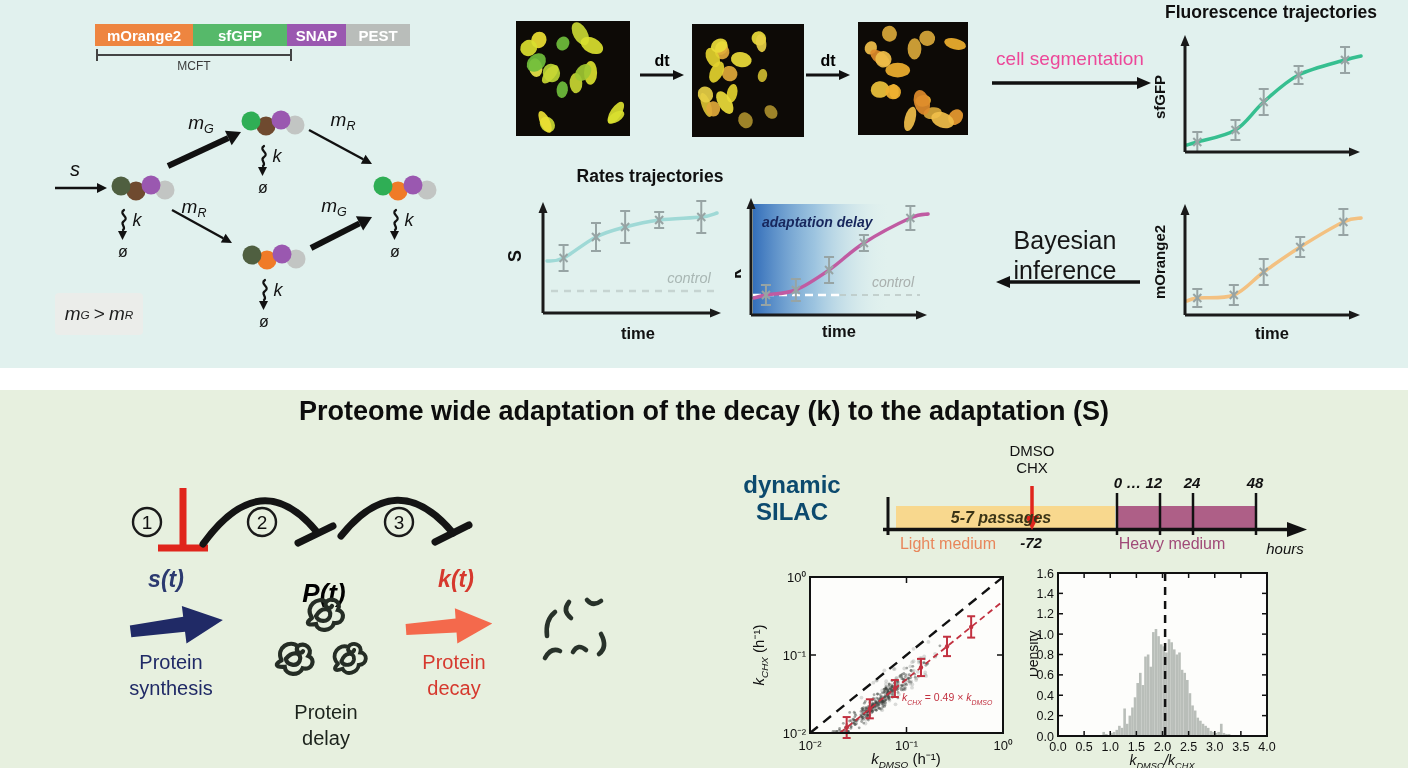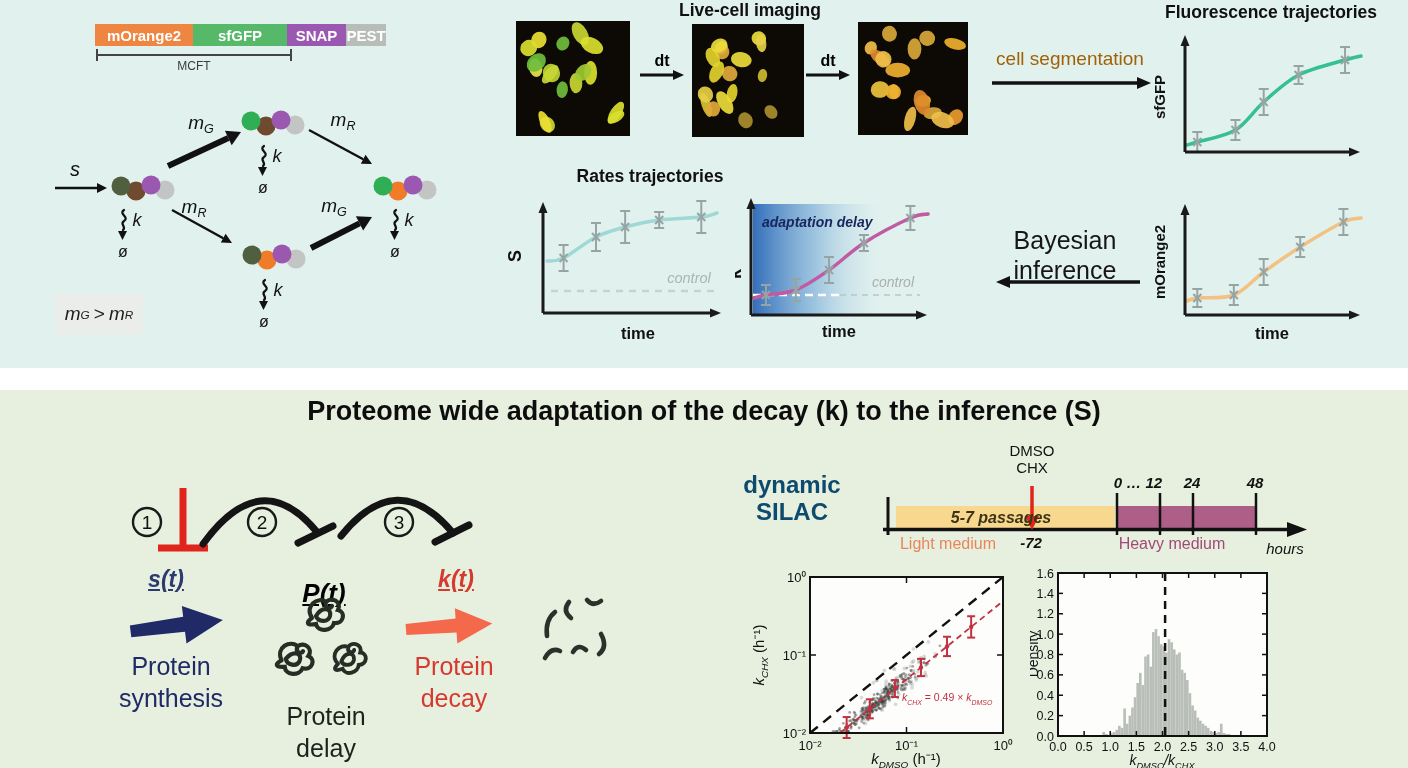--- a/index.html
+++ b/index.html
@@ -4,35 +4,35 @@
 <style>
   html,body{margin:0;padding:0;background:#fff;font-family:"Liberation Sans",sans-serif;}
   .stage{position:relative;width:1408px;height:768px;overflow:hidden;background:#fff;}
   .abs{position:absolute;}
   .t-center{text-align:center;}
   .bold{font-weight:bold;}
   .it{}
   .seg{display:inline-block;height:22px;line-height:23px;color:#fff;font-weight:bold;font-size:15px;text-align:center;}
   .title-sm{font-weight:bold;font-size:17.5px;color:#101010;}
   .big-title{font-weight:bold;font-size:27px;color:#0d0d0d;}
-  .mech-label{font-weight:bold;font-style:italic;font-size:23px;text-decoration:underline;}
-  .word-label{font-size:25px;line-height:1.28;}
+  .mech-label{font-weight:bold;font-style:italic;font-size:23px;}
+  .word-label{font-size:20px;line-height:1.28;}
   sub{font-size:62%;}
   svg text{font-family:"Liberation Sans",sans-serif;}
 </style>
 </head>
 <body>
 
 <div class="stage">
 
   <div class="abs" style="left:0;top:0;width:1408px;height:368px;background:var(--c-panel-top)"></div>
   <div class="abs" style="left:0;top:390px;width:1408px;height:378px;background:var(--c-panel-bottom)"></div>
 
   <div class="abs" style="left:95px;top:24px;white-space:nowrap">
-    <span class="seg" style="width:98px;background:var(--c-construct-morange2)">mOrange2</span><span class="seg" style="width:94px;background:var(--c-construct-sfgfp)">sfGFP</span><span class="seg" style="width:59px;background:var(--c-construct-snap)">SNAP</span><span class="seg" style="width:40px;background:var(--c-construct-pest)">PEST</span>
+    <span class="seg" style="width:98px;background:var(--c-construct-morange2)">mOrange2</span><span class="seg" style="width:94px;background:var(--c-construct-sfgfp)">sfGFP</span><span class="seg" style="width:59px;background:var(--c-construct-snap)">SNAP</span><span class="seg" style="width:64px;background:var(--c-construct-pest)">PEST</span>
   </div>
   <svg id="brk" class="abs" style="left:95px;top:48px" width="200" height="14">
       <line x1="2" y1="7" x2="196" y2="7" stroke="#444" stroke-width="2"></line>
       <line x1="2" y1="1" x2="2" y2="13" stroke="#444" stroke-width="2"></line>
       <line x1="196" y1="1" x2="196" y2="13" stroke="#444" stroke-width="2"></line>
     </svg>
   <div class="abs t-center" style="left:95px;top:59px;width:198px;font-size:12px;color:#3b3b3b">MCFT</div>
 
   <svg id="rx" class="abs" style="left:25px;top:100px" width="455" height="262">
       <text text-anchor="middle" font-size="20" fill="#111" x="50" y="76" font-style="italic">s</text>
@@ -84,21 +84,20 @@
       <text text-anchor="middle" font-size="16" fill="#111" x="239" y="227">ø</text>
     </svg>
   <div class="abs" style="left:55px;top:293px;width:88px;height:42px;background:var(--c-box-gray);border-radius:4px;display:flex;align-items:center;justify-content:center;font-size:19px;font-style:italic;color:#1c1c1c">
     <span>m</span>
       <sub>G</sub>
       <span style="padding:0 4px;font-style:normal">&gt;</span>
       <span>m</span>
       <sub>R</sub>
   </div>
 
-  <div class="abs t-center title-sm" style="left:560px;top:0;width:380px">Live-cell imaging</div>
   <svg id="m1" class="abs" style="left:516px;top:21px" width="114" height="115">
       <rect x="0" y="0" width="114" height="115" fill="#0d0a06"></rect>
       <ellipse cx="35.469082980882376" cy="51.98104845825583" rx="9.381308758514933" ry="8.49735931865871" fill="#b9d435" opacity="0.92" transform="rotate(66 35.469082980882376 51.98104845825583)"></ellipse>
       <ellipse cx="22.883530512917787" cy="18.91120609594509" rx="8.39891071303282" ry="7.508647862821817" fill="#ecdf33" opacity="0.92" transform="rotate(114 22.883530512917787 18.91120609594509)"></ellipse>
       <ellipse cx="59.94599383464083" cy="62.12669705040753" rx="10.11497753241565" ry="6.353283682838082" fill="#c8d733" opacity="0.92" transform="rotate(88 59.94599383464083 62.12669705040753)"></ellipse>
       <ellipse cx="34.120179975871" cy="53.21967001305893" rx="11.197443559882231" ry="5.2852029502391815" fill="#c8d733" opacity="0.92" transform="rotate(130 34.120179975871 53.21967001305893)"></ellipse>
       <ellipse cx="64.35195415047929" cy="12.701149131171405" rx="12.499432981829159" ry="7.0960129257291555" fill="#c8d733" opacity="0.92" transform="rotate(61 64.35195415047929 12.701149131171405)"></ellipse>
       <ellipse cx="31.378974918741733" cy="103.40016769012436" rx="6.948216851451434" ry="8.308679398149252" fill="#c8d733" opacity="0.92" transform="rotate(136 31.378974918741733 103.40016769012436)"></ellipse>
       <ellipse cx="75.91358984773979" cy="24.484163392335176" rx="11.939274177304469" ry="7.505796642974019" fill="#d9e02f" opacity="0.92" transform="rotate(27 75.91358984773979 24.484163392335176)"></ellipse>
       <ellipse cx="100.05079831043258" cy="96.15495652193204" rx="9.334761276026256" ry="4.83687349408865" fill="#d9e02f" opacity="0.92" transform="rotate(148 100.05079831043258 96.15495652193204)"></ellipse>
@@ -156,21 +155,21 @@
   <svg id="dta1" class="abs" style="left:638px;top:68px" width="50" height="14">
       <line x1="2" y1="7" x2="35" y2="7" stroke="#111" stroke-width="2.8"></line>
       <polygon points="46,7 35,12 35,2" fill="#111"></polygon>
     </svg>
   <div class="abs t-center it bold" style="left:806px;top:52px;width:44px;font-size:16px">dt</div>
   <svg id="dta2" class="abs" style="left:804px;top:68px" width="50" height="14">
       <line x1="2" y1="7" x2="35" y2="7" stroke="#111" stroke-width="2.8"></line>
       <polygon points="46,7 35,12 35,2" fill="#111"></polygon>
     </svg>
 
-  <div class="abs t-center it" style="left:985px;top:48px;width:170px;font-size:19px;color:#a16207">cell segmentation</div>
+  <div class="abs t-center it" style="left:985px;top:48px;width:170px;font-size:19px;color:#ec4899">cell segmentation</div>
   <svg id="sga" class="abs" style="left:990px;top:74px" width="165" height="18">
       <line x1="2" y1="9" x2="147" y2="9" stroke="#111" stroke-width="3.4"></line>
       <polygon points="161,9 147,15 147,3" fill="#111"></polygon>
     </svg>
 
   <div class="abs t-center title-sm" style="left:1140px;top:2px;width:262px">Fluorescence trajectories</div>
   <svg id="sfg" class="abs" style="left:1145px;top:25px" width="250" height="140">
       <path d="M42,120C43.71666666666667,119.5 44.22,119.5 52.3,117C60.379999999999995,114.5 79.41333333333334,111.66666666666667 90.48,105C101.54666666666667,98.33333333333333 108.18666666666667,86.16666666666667 118.7,77C129.21333333333334,67.83333333333333 140.00333333333333,57 153.56,50C167.11666666666667,43 189.63333333333333,38.166666666666664 200.04,35C210.44666666666666,31.833333333333332 213.34,31.666666666666668 216,31" stroke="#36bf90" stroke-width="3.5" fill="none" stroke-linecap="round"></path>
       <line x1="52.3" y1="107" x2="52.3" y2="127" stroke="#97a4a4" stroke-width="2"></line>
       <line x1="47.3" y1="107" x2="57.3" y2="107" stroke="#97a4a4" stroke-width="2"></line>
@@ -322,21 +321,21 @@
       <line x1="16" y1="129" x2="16" y2="23" stroke="#1a1a1a" stroke-width="3"></line>
       <polygon points="16,12 20.5,23 11.5,23" fill="#1a1a1a"></polygon>
       <line x1="16" y1="129" x2="181" y2="129" stroke="#1a1a1a" stroke-width="3"></line>
       <polygon points="192,129 181,133.5 181,124.5" fill="#1a1a1a"></polygon>
       <text text-anchor="start" font-size="14" fill="#17265c" x="27" y="41" font-style="italic" font-weight="bold">adaptation delay</text>
       <text text-anchor="middle" font-size="18" fill="#111" transform="translate(6,88) rotate(-90)" font-weight="bold">k</text>
       <text text-anchor="middle" font-size="16.5" fill="#111" x="104" y="151" font-weight="bold">time</text>
     </svg>
 
   <div class="abs t-center big-title" style="left:0;top:396px;width:1408px">
-    <span>Proteome wide adaptation of the decay (</span><span class="it">k</span><span>) to the inference (</span><span class="it">S</span><span>)</span>
+    <span>Proteome wide adaptation of the decay (</span><span class="it">k</span><span>) to the adaptation (</span><span class="it">S</span><span>)</span>
   </div>
 
   <svg id="mech" class="abs" style="left:95px;top:462px" width="430" height="115">
       <line x1="88" y1="26" x2="88" y2="84" stroke="#e0251c" stroke-width="7"></line>
       <line x1="63" y1="86" x2="113" y2="86" stroke="#e0251c" stroke-width="7"></line>
       <path d="M108,82 Q166,2 222,70" stroke="#141414" stroke-width="7" fill="none" stroke-linecap="round"></path>
       <line x1="203" y1="81" x2="238" y2="64" stroke="#141414" stroke-width="7" stroke-linecap="round"></line>
       <path d="M246,74 Q302,4 358,71" stroke="#141414" stroke-width="7" fill="none" stroke-linecap="round"></path>
       <line x1="340" y1="80" x2="374" y2="63" stroke="#141414" stroke-width="7" stroke-linecap="round"></line>
       <circle cx="52" cy="60" r="14" fill="#e7f0df" stroke="#1a1a1a" stroke-width="2.4"></circle>

